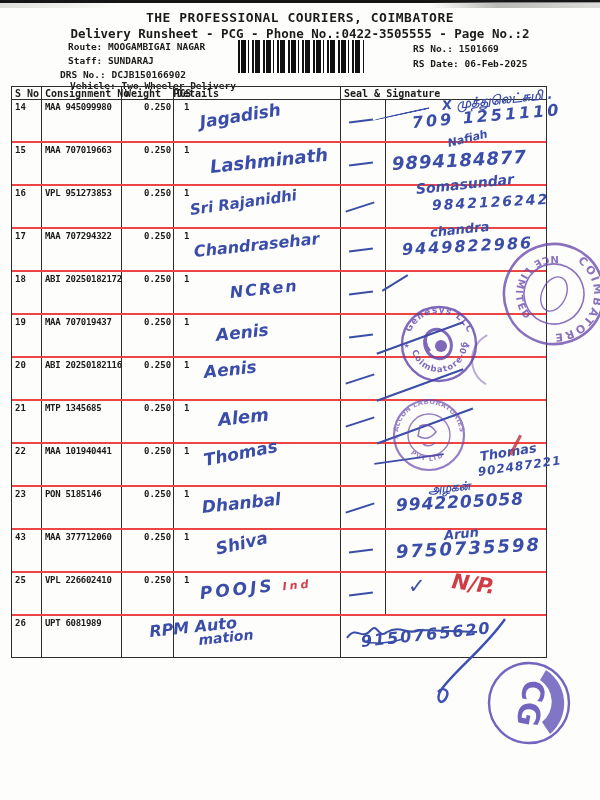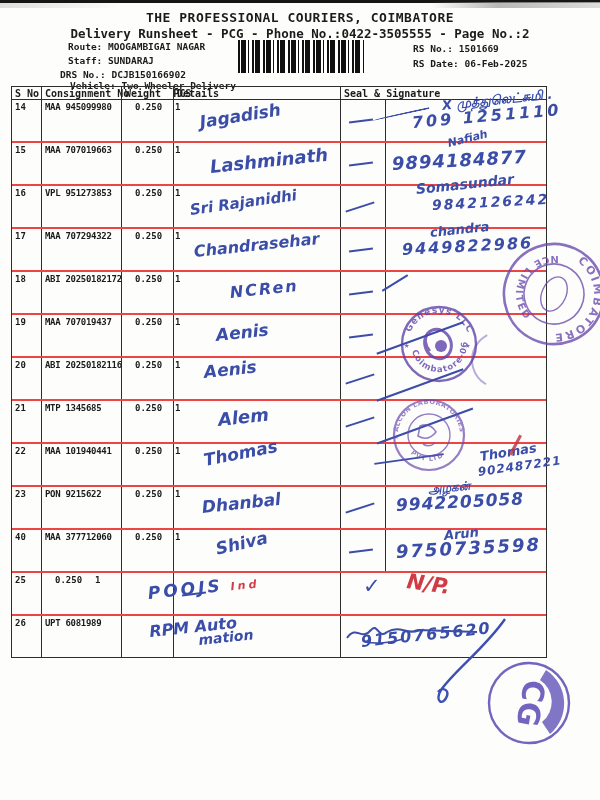--- a/index.html
+++ b/index.html
@@ -27,21 +27,21 @@
   .thead,.trow{display:grid;grid-template-columns:30px 80px 52px 167px 45px 160px;}
   .thead{height:12px;border-bottom:1px solid #2d2d2d;}
   .thead .th{font-size:10px;font-weight:bold;padding:1px 0 0 3px;border-right:1px solid #2d2d2d;white-space:nowrap;overflow:visible;}
   .thead .th:last-child{border-right:none;text-align:center;}
   .th .pcs-h{margin-left:12px;}
   .trow{height:41px;border-bottom:2px solid #ef4444;}
   .trow:last-child{border-bottom:none;}
   .td{position:relative;border-right:1px solid #2d2d2d;font-size:9px;font-weight:bold;padding:2px 0 0 3px;overflow:visible;}
   .td:last-child{border-right:none;}
   .td.c-cons{letter-spacing:-.3px;white-space:nowrap;}
-  .c-wt .wt{margin-left:10px;} .c-wt .pcs{margin-left:13px;}
+  .c-wt .wt{margin-left:19px;} .c-wt .pcs{margin-left:13px;}
   
   .hw{position:absolute;font-family:"DejaVu Sans", sans-serif;font-style:italic;
       color:#3a4da8;white-space:nowrap;transform-origin:left center;line-height:1;}
   .red-ink{color:#d03b45;}
   .consignee-hw{left:30px;top:14px;font-size:17px;transform:rotate(-6deg);}
   .c2{display:block;margin-left:48px;margin-top:-2px;font-size:14px;}
   .c-red{font-size:11px;margin-left:8px;font-style:italic;}
   .r14 .consignee-hw{left:26px;top:14px;transform:rotate(-9deg);}
   .r15 .consignee-hw{left:36px;top:15px;font-size:18px;}
   .r16 .consignee-hw{left:16px;top:17px;font-size:15px;transform:rotate(-8deg);}
@@ -264,54 +264,55 @@
     <div class="td"></div>
     <div class="td">
       <span class="seal-slash ss-long"></span>
       <span class="hw seal-name">Thomas</span>
       <span class="hw seal-phone">902487221</span>
 
     </div>
   </div>
       <div class="trow r23">
     <div class="td"><span>23</span></div>
-    <div class="td c-cons"><span>PON 9215622</span></div>
+    <div class="td c-cons"><span>PON 5185146</span></div>
     <div class="td c-wt"><span class="wt">0.250</span><span class="pcs">1</span></div>
     <div class="td">
       <span class="hw consignee-hw"><span>Dhanbal</span></span>
     </div>
     <div class="td">
           <span class="remark-mark slash"></span>
         </div>
     <div class="td">
 
       <span class="hw seal-name">அழகன்</span>
       <span class="hw seal-phone">9942205058</span>
 
     </div>
   </div>
       <div class="trow r24">
-    <div class="td"><span>40</span></div>
+    <div class="td"><span>43</span></div>
     <div class="td c-cons"><span>MAA 377712060</span></div>
     <div class="td c-wt"><span class="wt">0.250</span><span class="pcs">1</span></div>
     <div class="td">
       <span class="hw consignee-hw"><span>Shiva</span></span>
     </div>
     <div class="td">
           <span class="remark-mark dash"></span>
         </div>
     <div class="td">
 
       <span class="hw seal-name">Arun</span>
       <span class="hw seal-phone">9750735598</span>
 
     </div>
   </div>
       <div class="trow r25">
     <div class="td"><span>25</span></div>
+    <div class="td c-cons"><span>VPL 226602410</span></div>
     <div class="td c-wt"><span class="wt">0.250</span><span class="pcs">1</span></div>
     <div class="td">
       <span class="hw consignee-hw"><span>POOJS</span><span class="red-ink c-red">Ind</span></span>
     </div>
     <div class="td">
           <span class="remark-mark dash"></span>
         </div>
     <div class="td">
 
       <span class="hw seal-check">✓</span>

